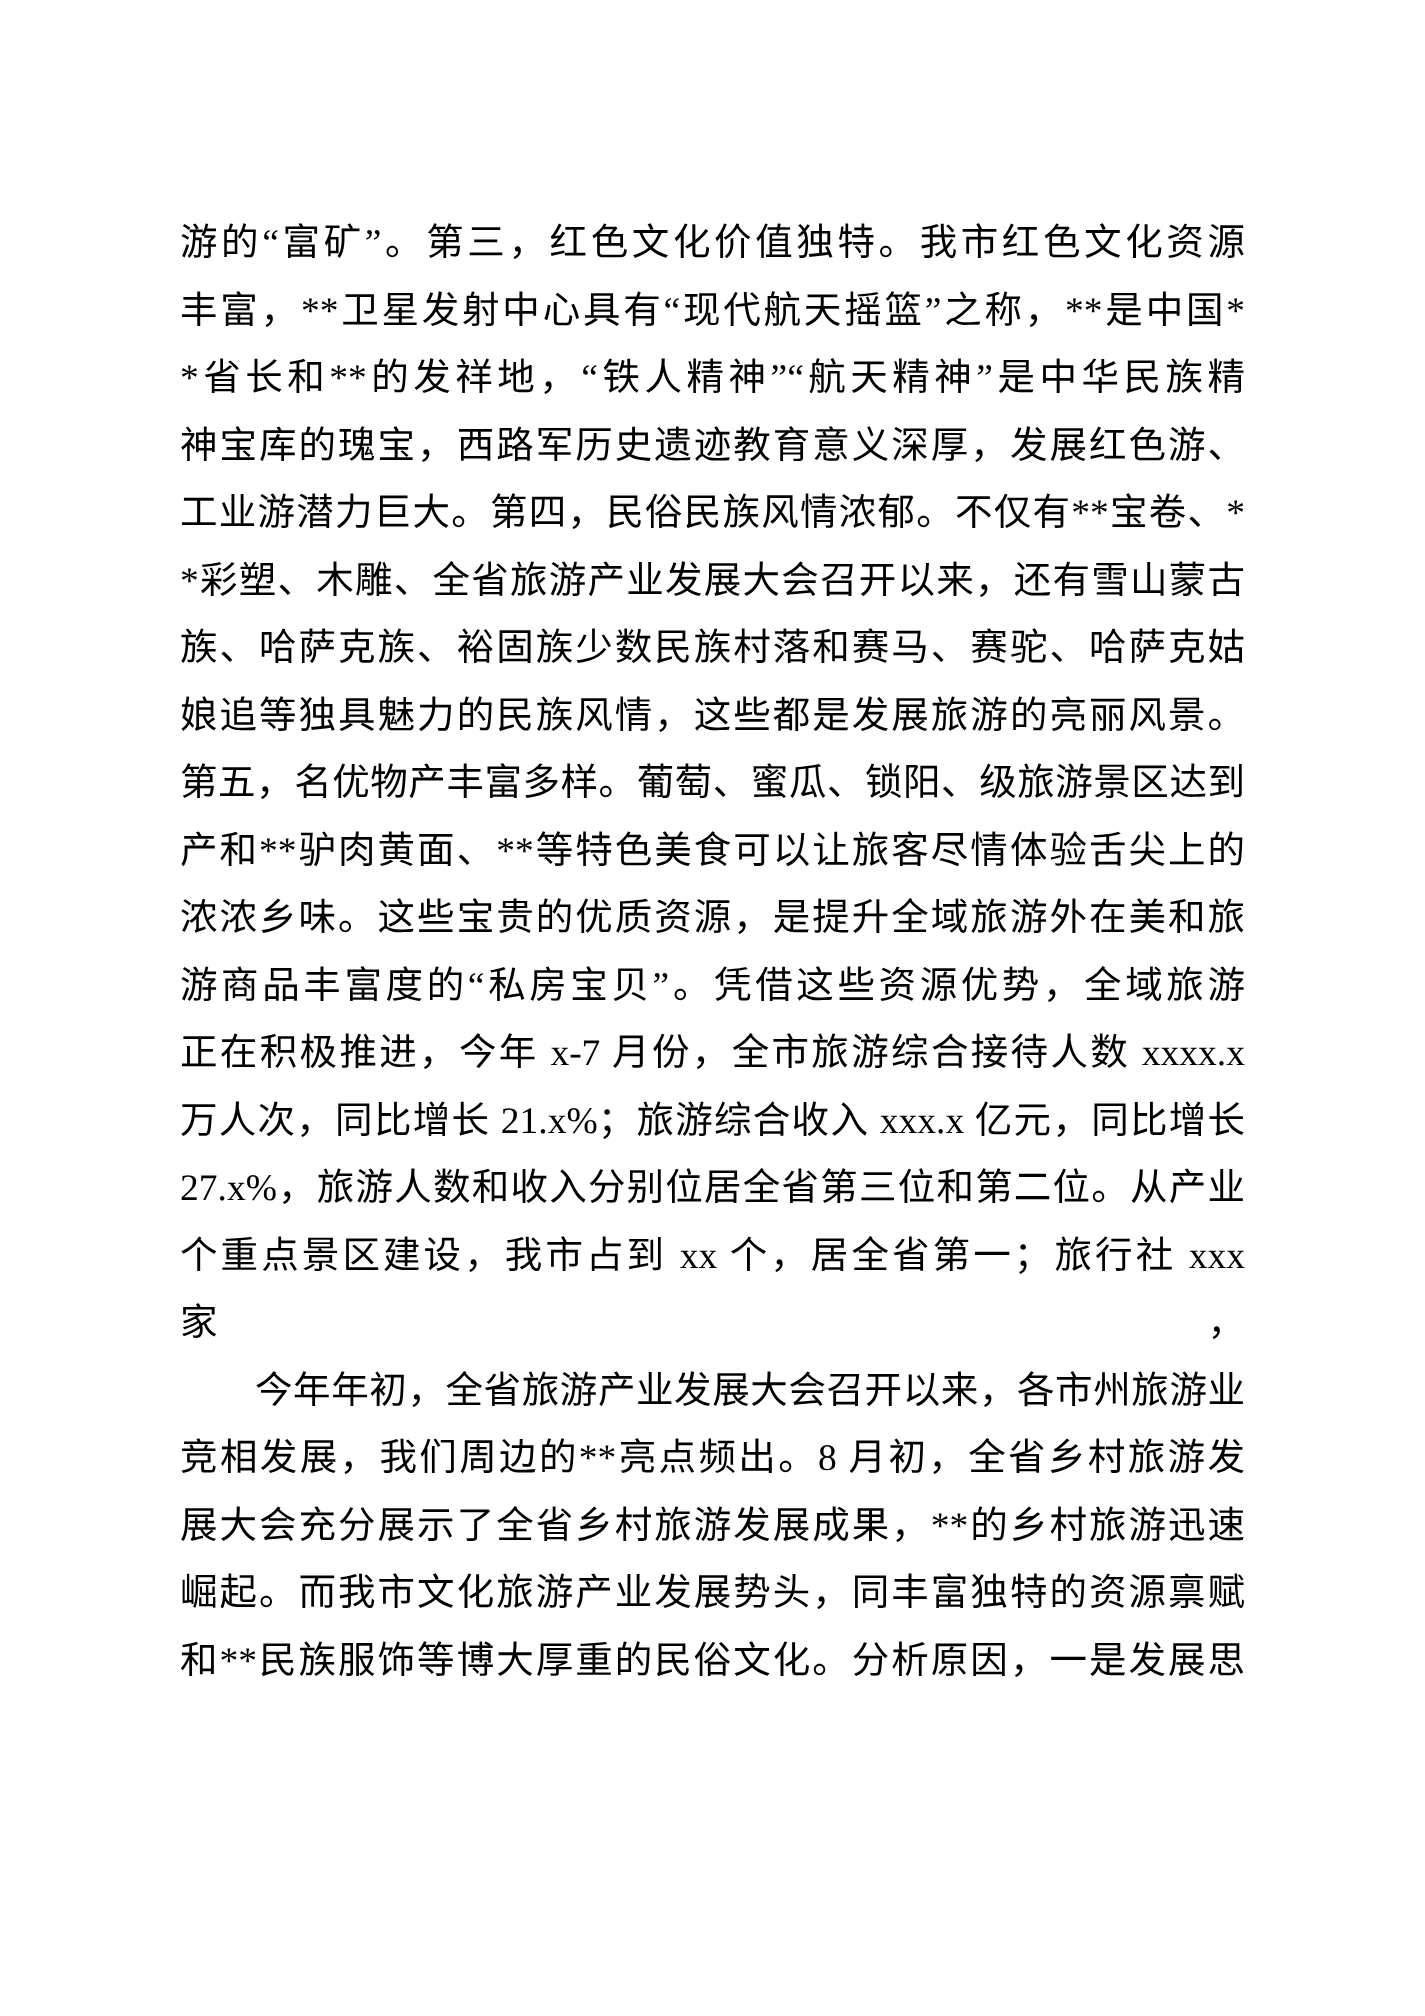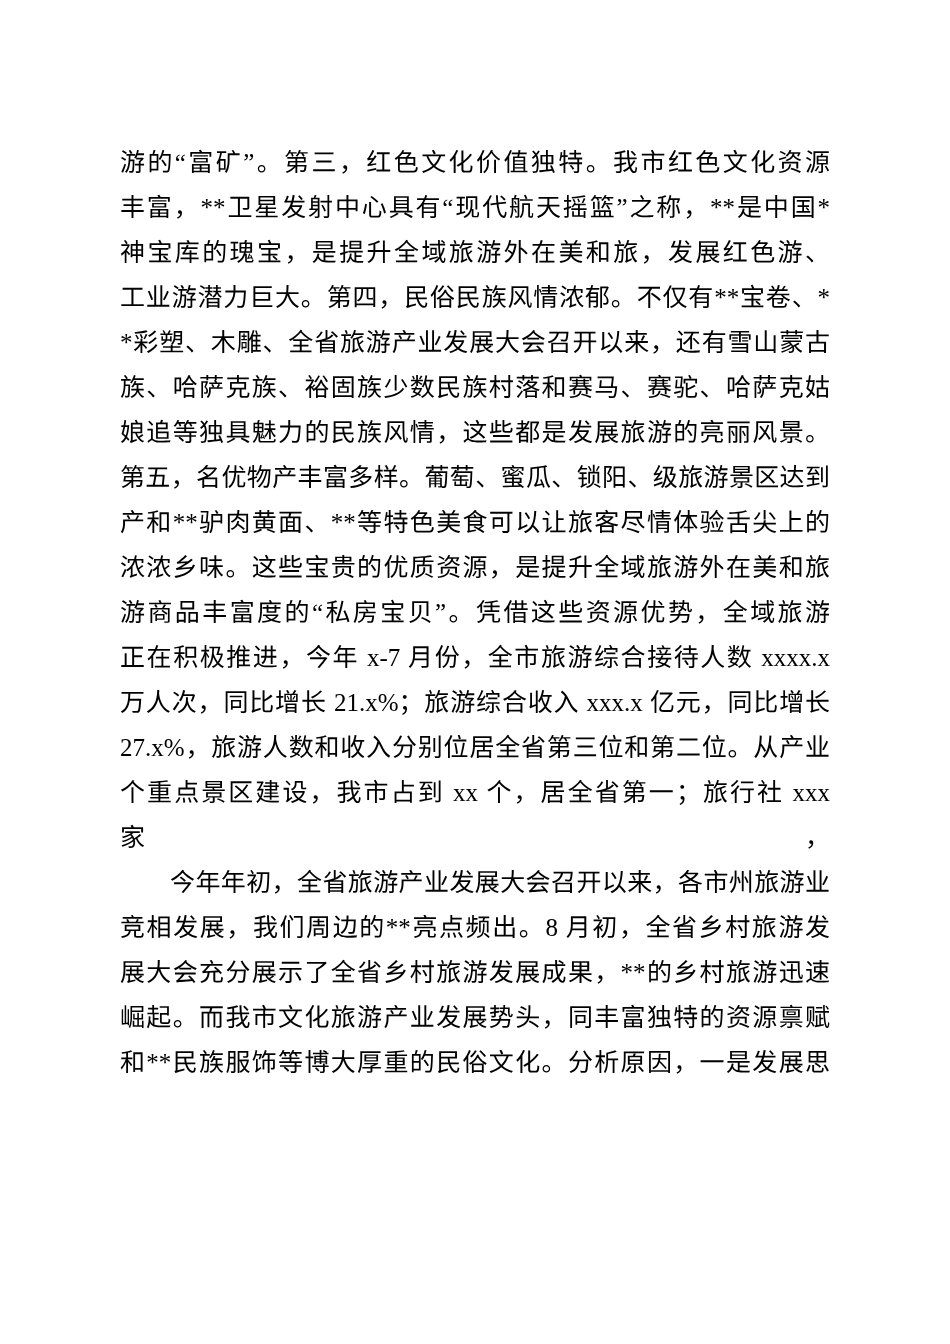--- a/index.html
+++ b/index.html
@@ -38,21 +38,22 @@
     text-indent: 2em;
   }
 </style>
 </head>
 <body>
 
 <div class="page">
   <div class="doc">
     <div class="line">游的“富矿”。第三，红色文化价值独特。我市红色文化资源</div>
     <div class="line">丰富，**卫星发射中心具有“现代航天摇篮”之称，**是中国*</div>
-    <div class="line">神宝库的瑰宝，是提升全域旅游外在美和旅，发展红色游、</div>
+    <div class="line">*省长和**的发祥地，“铁人精神”“航天精神”是中华民族精</div>
+    <div class="line">神宝库的瑰宝，西路军历史遗迹教育意义深厚，发展红色游、</div>
     <div class="line">工业游潜力巨大。第四，民俗民族风情浓郁。不仅有**宝卷、*</div>
     <div class="line">*彩塑、木雕、全省旅游产业发展大会召开以来，还有雪山蒙古</div>
     <div class="line">族、哈萨克族、裕固族少数民族村落和赛马、赛驼、哈萨克姑</div>
     <div class="line">娘追等独具魅力的民族风情，这些都是发展旅游的亮丽风景。</div>
     <div class="line">第五，名优物产丰富多样。葡萄、蜜瓜、锁阳、级旅游景区达到</div>
     <div class="line">产和**驴肉黄面、**等特色美食可以让旅客尽情体验舌尖上的</div>
     <div class="line">浓浓乡味。这些宝贵的优质资源，是提升全域旅游外在美和旅</div>
     <div class="line">游商品丰富度的“私房宝贝”。凭借这些资源优势，全域旅游</div>
     <div class="line">正在积极推进，今年 x-7 月份，全市旅游综合接待人数 xxxx.x</div>
     <div class="line">万人次，同比增长 21.x%；旅游综合收入 xxx.x 亿元，同比增长</div>

